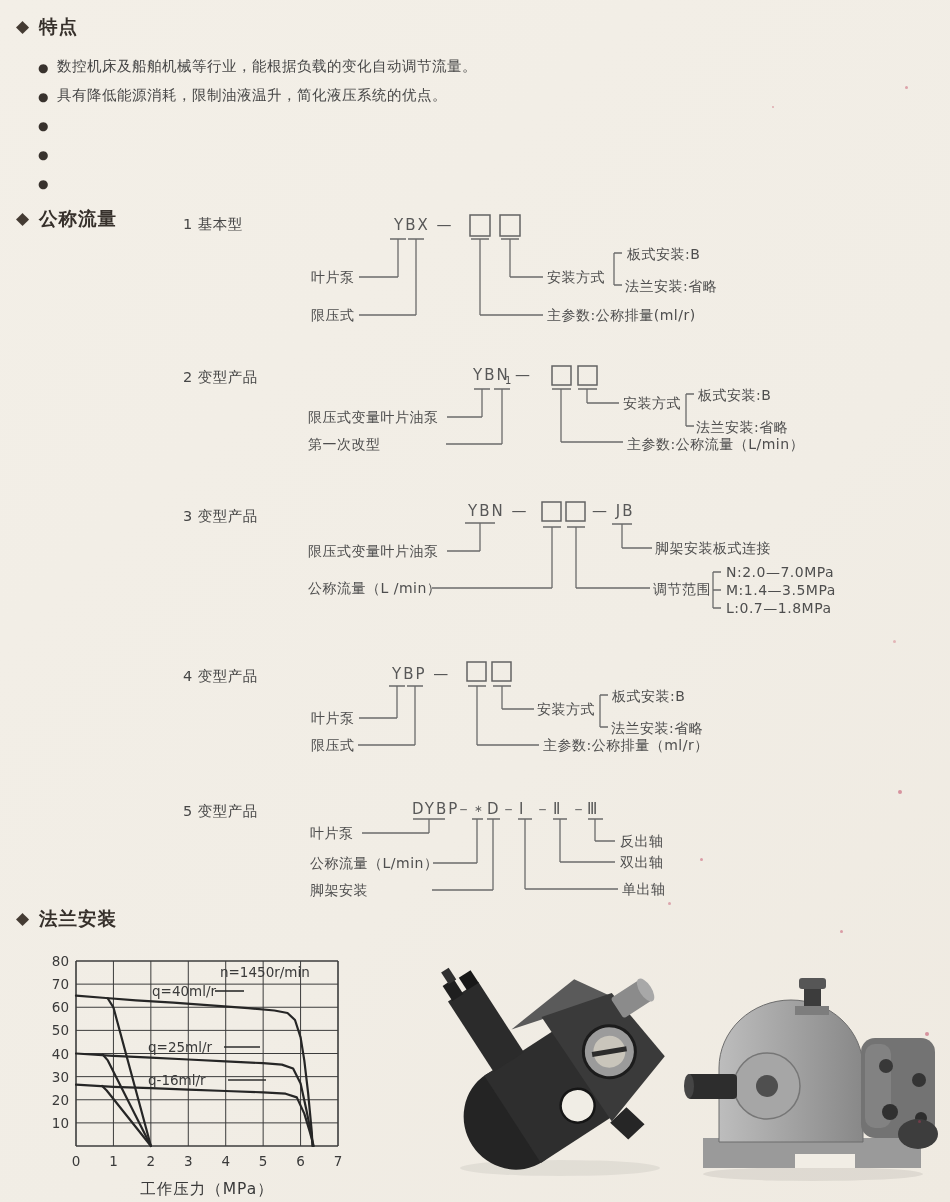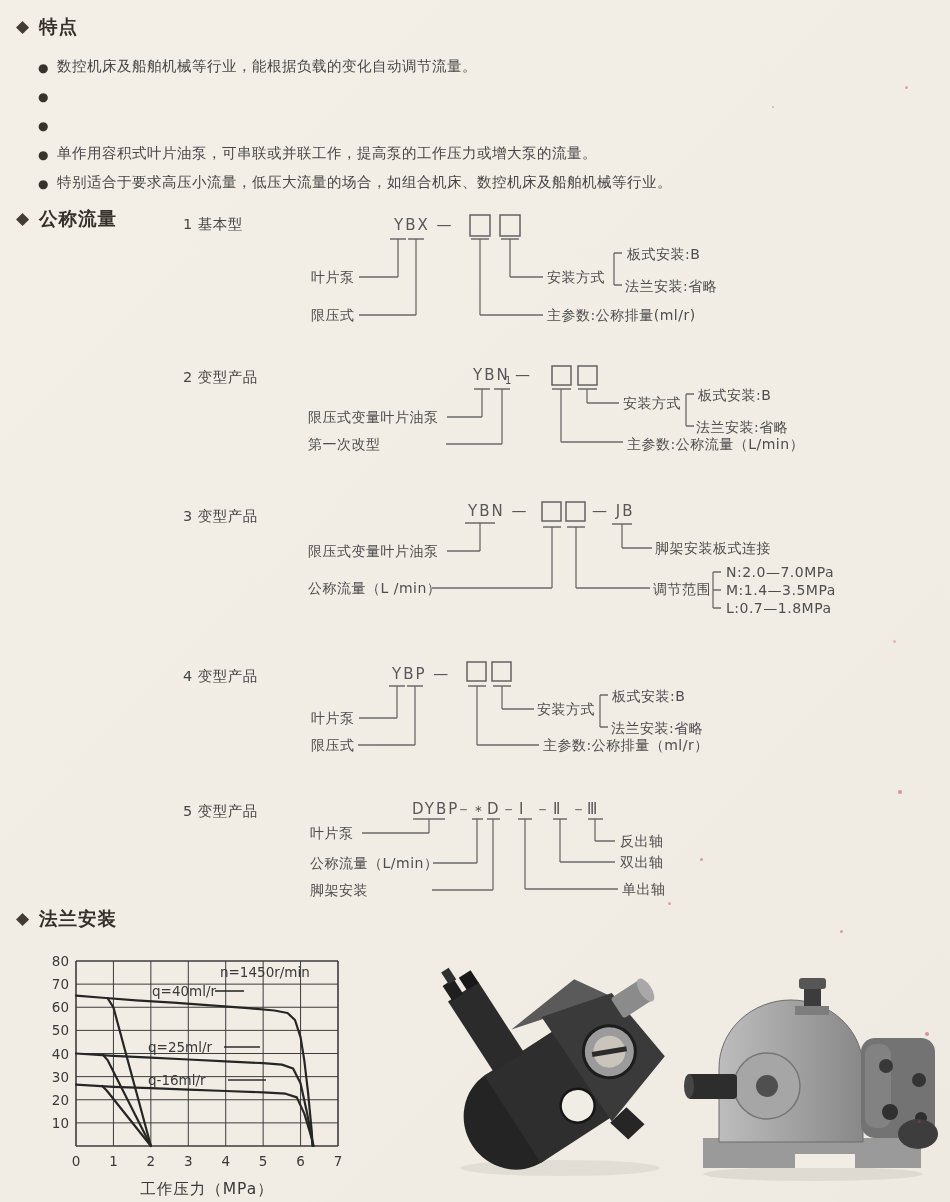--- a/index.html
+++ b/index.html
@@ -34,31 +34,30 @@
     <span class="diamond">◆</span>
     <span>特点</span>
   </div>
   <ul class="feature-list">
     <li>
         <span class="dot">●</span>
         <span>数控机床及船舶机械等行业，能根据负载的变化自动调节流量。</span>
       </li>
     <li>
         <span class="dot">●</span>
-      </li>
-    <li>
-        <span class="dot">●</span>
-      </li>
-    <li>
-        <span class="dot">●</span>
-        <span>单作用容积式叶片油泵，可串联或并联工作，提高泵的工作压力或增大泵的流量。</span>
-      </li>
-    <li>
-        <span class="dot">●</span>
-        <span>特别适合于要求高压小流量，低压大流量的场合，如组合机床、数控机床及船舶机械等行业。</span>
+        <span>具有降低能源消耗，限制油液温升，简化液压系统的优点。</span>
+      </li>
+    <li>
+        <span class="dot">●</span>
+      </li>
+    <li>
+        <span class="dot">●</span>
+      </li>
+    <li>
+        <span class="dot">●</span>
       </li>
   </ul>
 
   <div class="sec-head" style="left:16px;top:206px;">
     <span class="diamond">◆</span>
     <span>公称流量</span>
   </div>
 
   <svg class="diag" style="left:175px;top:205px;" width="560" height="130" viewBox="0 0 560 130">
     <text class="dlabel" x="8" y="24">1 基本型</text>

